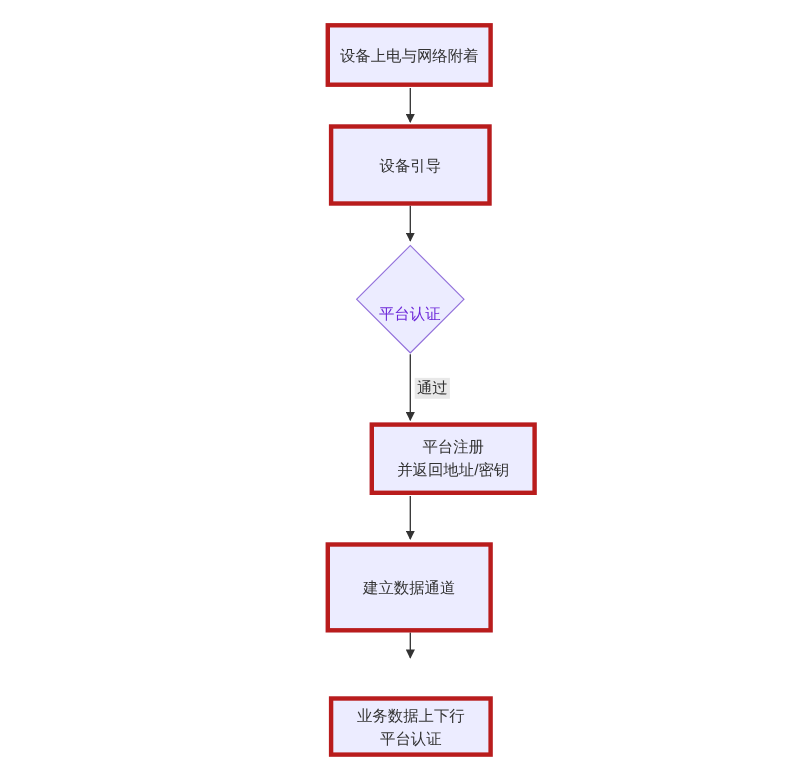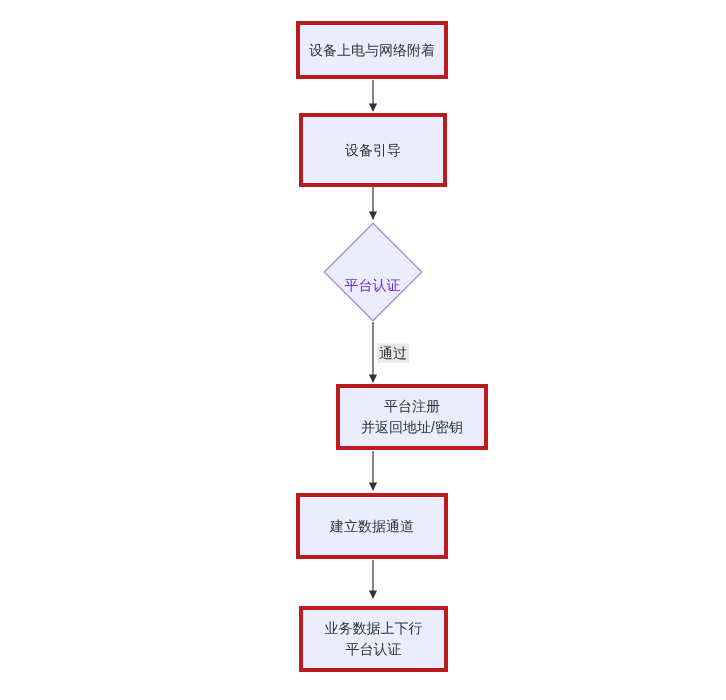--- a/index.html
+++ b/index.html
@@ -99,22 +99,22 @@
     <div class="diamond-label">平台认证</div>
   </div>
 
   <div class="edge-label" style="left:393px; top:353px;">通过</div>
 
   <div class="node" style="left:296px; top:384px; width:152px; height:66px;margin-left:40px;">
     <div>平台注册</div>
     <div>并返回地址/密钥</div>
   </div>
 
-  <div class="node" style="left:296px; top:493px; width:152px; height:66px;">
+  <div class="node" style="left:296px; top:493px; width:152px; height:82px;">
     <div>建立数据通道</div>
   </div>
 
-  <div class="node" style="left:299px; top:606px; width:149px; height:66px;">
+  <div class="node" style="left:299px; top:633px; width:149px; height:55px;">
     <div>业务数据上下行</div>
     <div>平台认证</div>
   </div>
 
 </div>
 
 </body></html>

